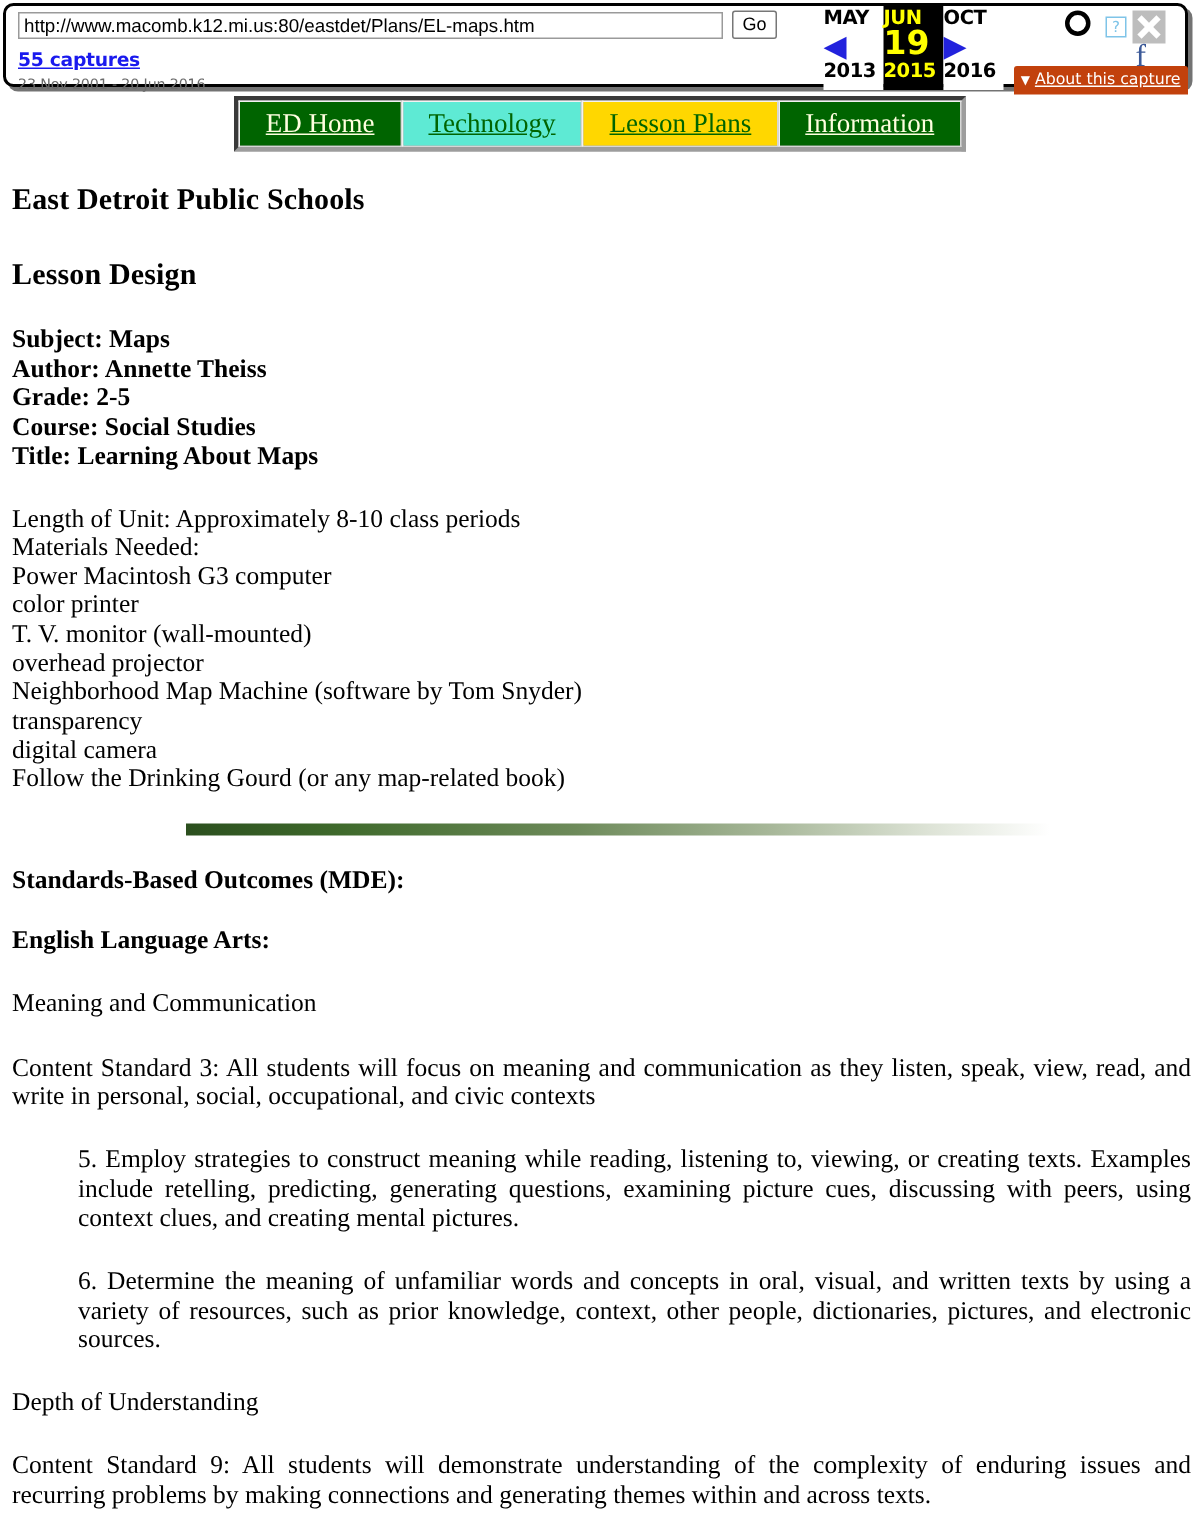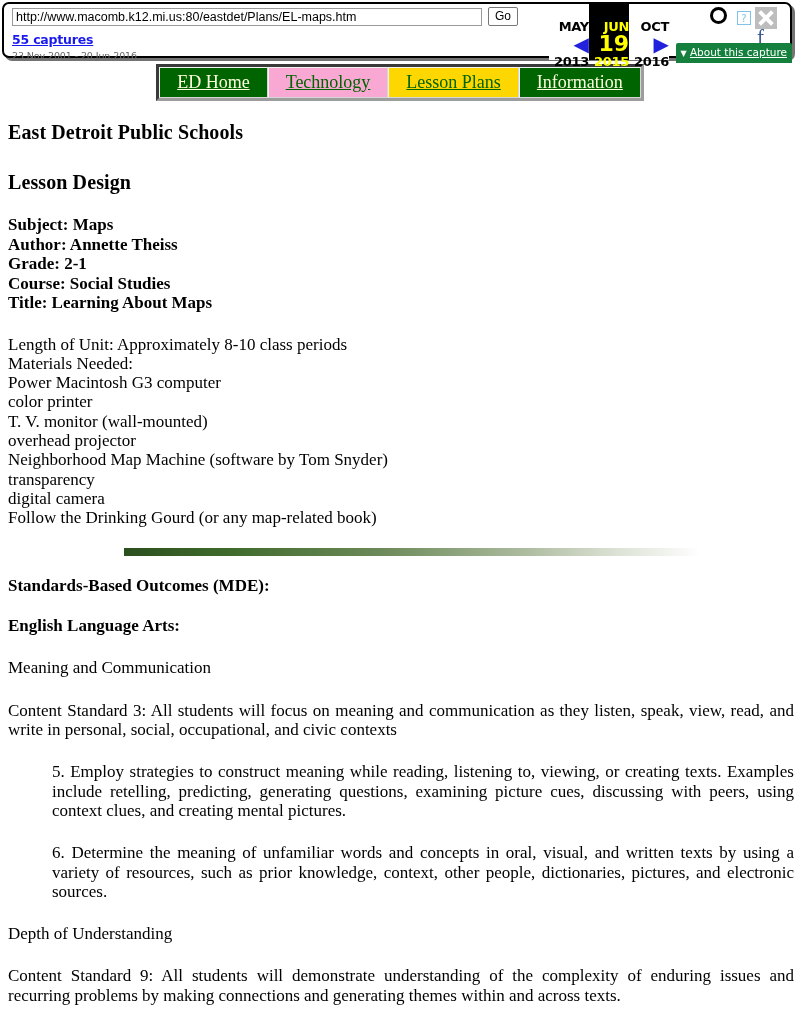--- a/index.html
+++ b/index.html
@@ -88,22 +88,22 @@
     position: absolute;
     left: 545px;
     top: 0px;
     height: 56px;
     display: flex;
     align-items: stretch;
     font-family: "DejaVu Sans", "Liberation Sans", sans-serif;
   }
   .wb-datecol {
     width: 40px;
-    text-align: right;
-    padding-top: 16px;
+    text-align: left;
+    padding-top: 2px;
     background: #ffffff;
     color: #000000;
     position: relative;
   }
   .wb-datecol.current {
     background: #000000;
     color: #ffff00;
     width: 40px;
   }
   .wb-mon {
@@ -192,21 +192,21 @@
     font-family: "Liberation Serif", serif;
     font-size: 21px;
     line-height: 21px;
     color: #3b5998;
     cursor: pointer;
   }
   .wb-about {
     position: absolute;
     right: -2px;
     bottom: -7px;
-    background: #15803d;
+    background: #c2410c;
     color: #ffffff;
     font-family: "DejaVu Sans", "Liberation Sans", sans-serif;
     font-size: 10.5px;
     line-height: 14px;
     padding: 2px 5px 2px 4px;
     border-radius: 2px 2px 0 0;
     cursor: pointer;
     white-space: nowrap;
   }
   .wb-about .lbl { text-decoration: underline; }
@@ -236,21 +236,21 @@
     display: block;
     padding: 3px 17px 4px 17px;
     font-family: "Liberation Serif", "DejaVu Serif", serif;
     font-size: 18px;
     line-height: 22px;
     text-decoration: underline;
     white-space: nowrap;
     cursor: pointer;
   }
   .navtab.green { background: #006400; color: #ffffe0; }
-  .navtab.cream { background: #f9a8d4; color: #006400; }
+  .navtab.cream { background: #5eead4; color: #006400; }
   .navtab.gold  { background: #ffd700; color: #006400; }
 
   
   .content {
     padding: 0 6px 0 6px;
     font-size: 17px;
     line-height: 19px;
   }
   h1.doc-title {
     font-size: 20px;
@@ -373,21 +373,21 @@
 <div class="content">
 
   <h1 class="doc-title">
     <span>East Detroit Public Schools</span>
     <span class="ln2">Lesson Design</span>
   </h1>
 
   <div class="meta">
     <div>Subject: Maps</div>
     <div>Author: Annette Theiss</div>
-    <div>Grade: 2-1</div>
+    <div>Grade: 2-5</div>
     <div>Course: Social Studies</div>
     <div>Title: Learning About Maps</div>
   </div>
 
   <div class="materials">
     <div>Length of Unit: Approximately 8-10 class periods</div>
     <div>Materials Needed:</div>
     <div>Power Macintosh G3 computer</div>
     <div>color printer</div>
     <div>T. V. monitor (wall-mounted)</div>

